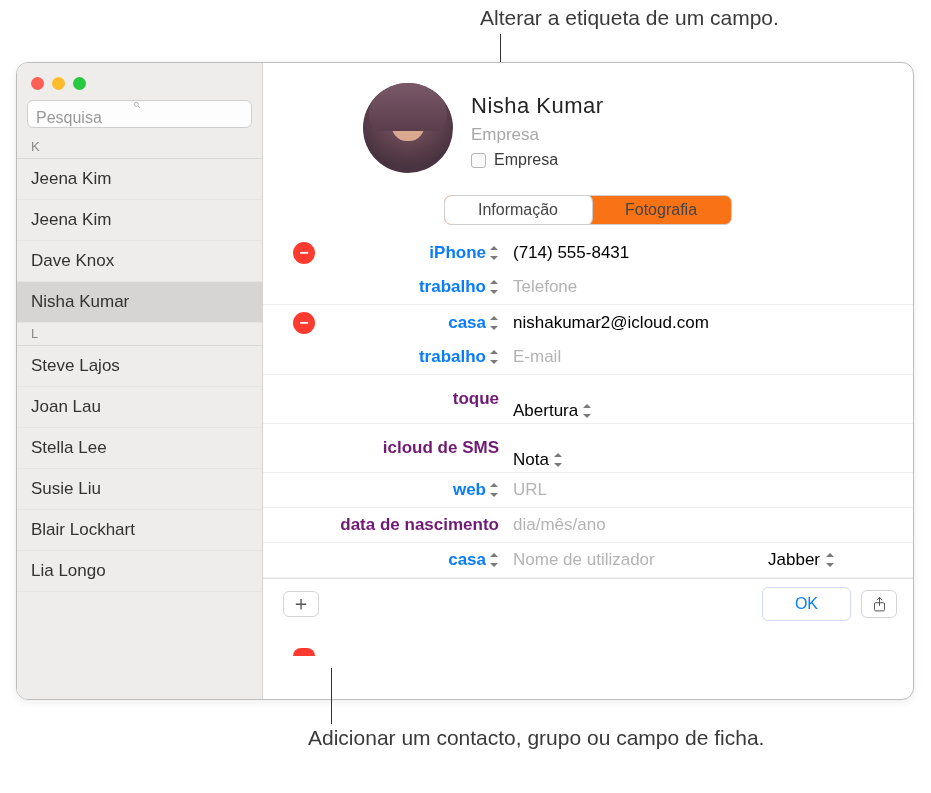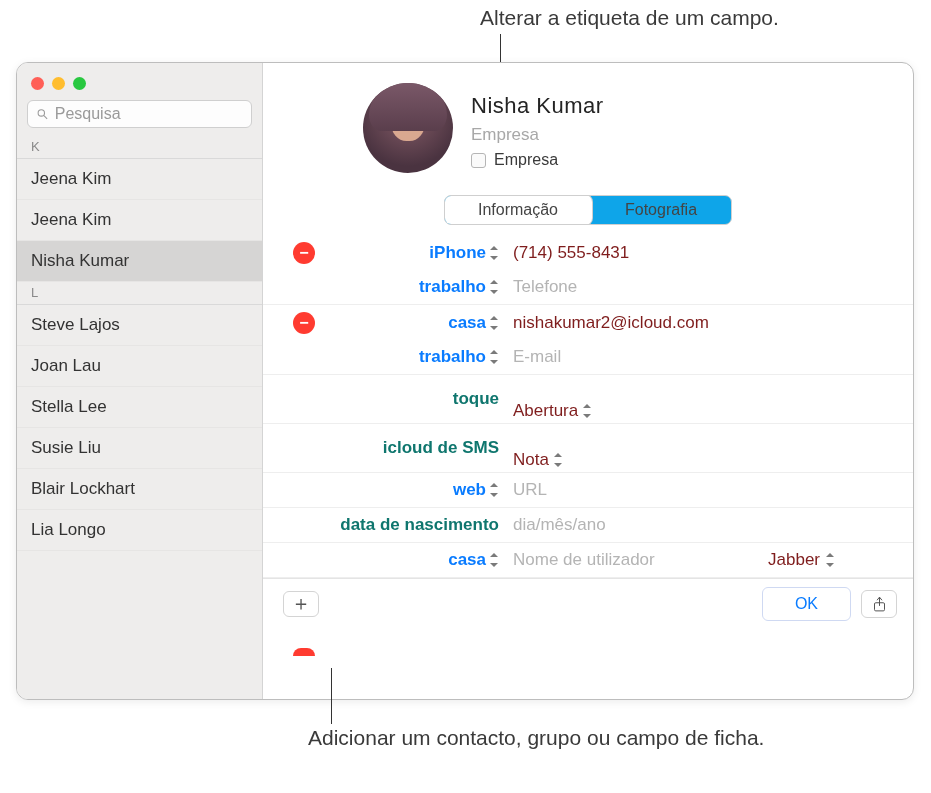--- a/index.html
+++ b/index.html
@@ -78,20 +78,21 @@
   }
   .search-box {
     display: flex;
     align-items: center;
     background: #fdfdfd;
     border: 1px solid #cfcfcf;
     border-radius: 6px;
     height: 28px;
     padding: 0 8px;
     color: #9a9a9a;
+    flex-direction: column;
   }
   .search-box input {
     border: none;
     outline: none;
     background: transparent;
     font-size: 16px;
     color: #555;
     width: 100%;
   }
   .search-box input::placeholder { color: #9a9a9a; }
@@ -186,21 +187,21 @@
   .tabs-row {
     display: flex;
     justify-content: center;
     padding: 12px 0 10px 0;
   }
   .tabs {
     display: flex;
     border: 1px solid #cfcfcf;
     border-radius: 7px;
     overflow: hidden;
-    background: #0ea5e9;
+    background: #f97316;
     height: 30px;
   }
   .tab {
     padding: 4px 34px;
     font-size: 16px;
     color: #444;
     display: flex;
     align-items: center;
     cursor: default;
   }
@@ -249,21 +250,21 @@
     text-align: right;
     flex-shrink: 0;
     padding-right: 4px;
     display: flex;
     justify-content: flex-end;
     align-items: center;
     gap: 3px;
     font-weight: bold;
   }
   .label-blue { color: #0a7cff; font-size: 17px; }
-  .label-gray { color: #0f766e; font-size: 17px; }
+  .label-gray { color: #701a75; font-size: 17px; }
   .popup-arrows {
     width: 10px; height: 14px; position: relative; flex-shrink: 0;
   }
   .popup-arrows::before, .popup-arrows::after {
     content: ""; position: absolute; left: 1px;
     width: 0; height: 0;
     border-left: 4px solid transparent;
     border-right: 4px solid transparent;
   }
   .popup-arrows::before { top: 0; border-bottom: 4px solid #7a7a7a; }
@@ -271,21 +272,21 @@
   .value-col {
     flex: 1;
     padding-left: 10px;
     font-size: 17px;
     color: #333;
     display: flex;
     align-items: center;
     gap: 6px;
   }
   .value-col .placeholder { color: #b4b4b4; }
-  .value-col .black { color: #7f1d1d; }
+  .value-col .black { color: #000000; }
   .dropdown-tag {
     display: inline-flex;
     align-items: center;
     gap: 4px;
     color: #2a2a2a;
     margin-top: 24px;
   }
   .trailing-dropdown {
     margin-left: auto;
     margin-right: 58px;
@@ -366,20 +367,21 @@
             <circle cx="10" cy="10" r="6"></circle>
             <line x1="15" y1="15" x2="21" y2="21"></line>
           </svg>
         <input type="text" placeholder="Pesquisa" style="">
       </div>
     </div>
     <div class="contact-list">
       <div class="section-header">K</div>
       <div class="contact-row">Jeena Kim</div>
       <div class="contact-row">Jeena Kim</div>
+      <div class="contact-row">Dave Knox</div>
       <div class="contact-row selected">Nisha Kumar</div>
       <div class="section-header">L</div>
       <div class="contact-row">Steve Lajos</div>
       <div class="contact-row">Joan Lau</div>
       <div class="contact-row">Stella Lee</div>
       <div class="contact-row">Susie Liu</div>
       <div class="contact-row">Blair Lockhart</div>
       <div class="contact-row">Lia Longo</div>
     </div>
   </div>

